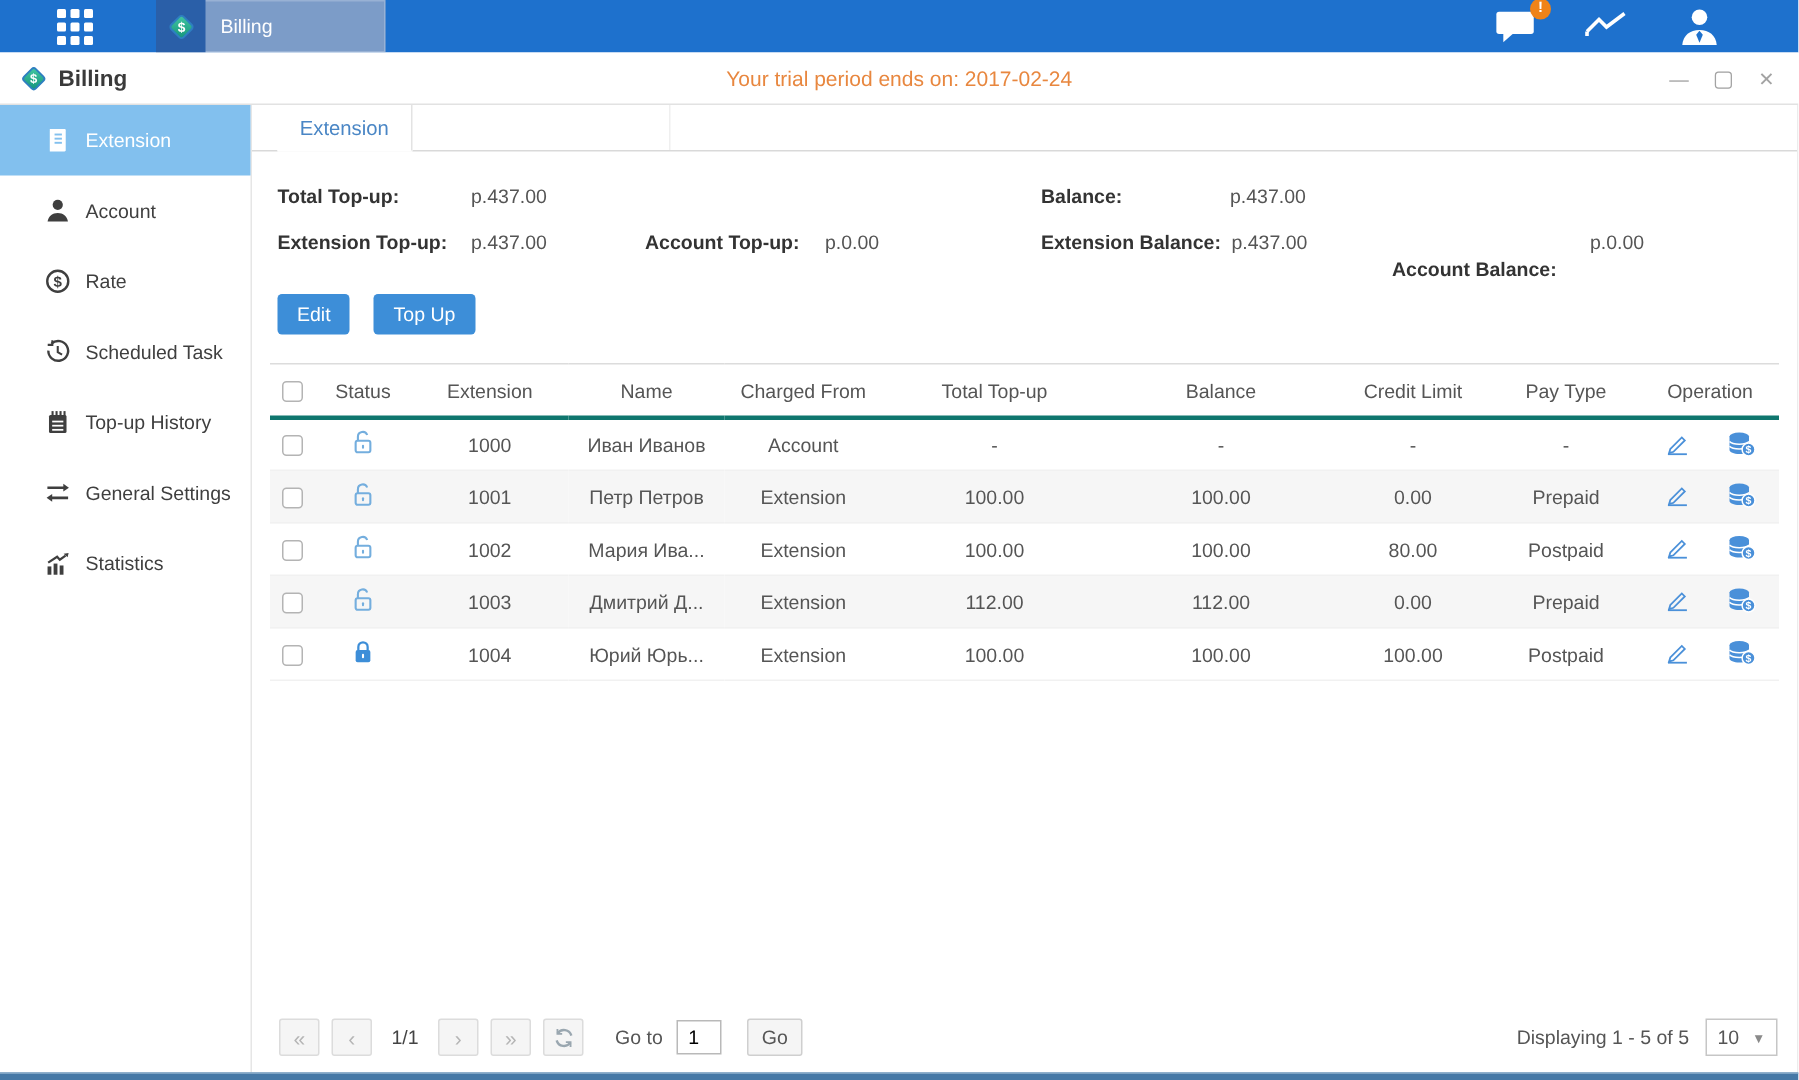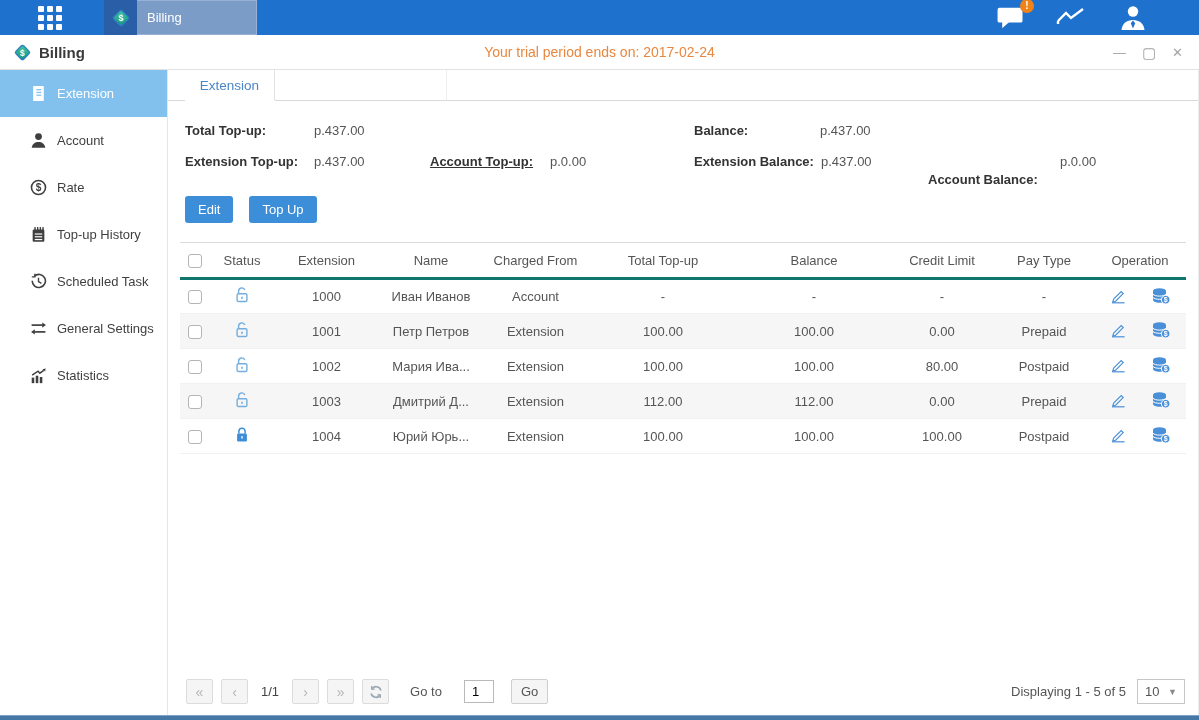--- a/index.html
+++ b/index.html
@@ -42,21 +42,21 @@
   .tab-active { width: 90px; background: #fff; border-right: 1px solid #e3e3e3;
     margin-bottom: -1px; border-bottom: 1px solid #fff; display: flex; align-items: center;
     justify-content: center; color: #4a86c5; font-size: 13.5px; cursor: pointer; }
   .tab-blank { width: 172px; border-right: 1px solid #efefef; }
   
   .stats { margin: 14px 0 0 17px; font-size: 13px; }
   .stats .srow { height: 31px; display: flex; align-items: center; }
   .lbl { font-weight: bold; color: #333; }
   .val { color: #555; }
   .w129 { width: 129px; } .w380 { width: 380px; } .w126 { width: 126px; }
-  .w116 { width: 116px; } .w120 { width: 120px; text-decoration: underline; } .w144 { width: 144px; }
+  .w116 { width: 116px; } .w120 { width: 120px; } .w144 { width: 144px; }
   .w127 { width: 127px; } .w107 { width: 107px; } .w132 { width: 132px; margin-top: 35px; }
   
   .actions { margin: 19px 0 0 17px; display: flex; gap: 16px; }
   .btn-primary { background: #3d8ed8; color: #fff; border: none; height: 27px;
     font-size: 13px; font-family: "Liberation Sans", sans-serif; border-radius: 3px;
     padding: 0 13px; cursor: pointer; }
   
   .table-wrap { margin: 19px 0 0 12px; width: 1006px; }
   table { border-collapse: collapse; width: 100%; table-layout: fixed; font-size: 13px; color: #555; }
   thead th { height: 36px; font-weight: normal; color: #555; text-align: center;
@@ -69,21 +69,21 @@
   .op-icons { display: inline-flex; gap: 24px; align-items: center; }
   .op-icons span { cursor: pointer; display: inline-flex; }
   
   .pagination { margin-top: auto; display: flex; align-items: center;
     padding: 0 13px 11px 18px; font-size: 13px; color: #555; }
   .pg-group { display: flex; align-items: center; gap: 8px; }
   .pg-btn { width: 27px; height: 25px; background: #f5f5f5; border: 1px solid #dcdcdc;
     border-radius: 2px; color: #b5b5b5; font-size: 14px; display: flex; align-items: center;
     justify-content: center; cursor: pointer; user-select: none; }
   .page-ind { margin: 0 5px; color: #444; }
-  .goto-label { margin-left: 13px; margin-right: 14px; }
+  .goto-label { margin-left: 13px; margin-right: 1px; }
   .goto-input { width: 30px; height: 23px; border: 1px solid #b9b9b9; font-size: 13px;
     padding-left: 7px; font-family: "Liberation Sans", sans-serif; }
   .go-btn { margin-left: 9px; height: 25px; padding: 0 9px; background: #f5f5f5;
     border: 1px solid #cfcfcf; border-radius: 2px; color: #555; font-size: 13px;
     font-family: "Liberation Sans", sans-serif; cursor: pointer; }
   .pg-right { margin-left: auto; display: flex; align-items: center; gap: 11px; }
   .page-size { width: 48px; height: 25px; border: 1px solid #c6c6c6; background: #fff;
     display: flex; align-items: center; justify-content: space-between; padding: 0 7px;
     cursor: pointer; }
   .caret { color: #8a8a8a; font-size: 9px; }
@@ -193,39 +193,39 @@
       <span>Account</span>
     </div>
     <div class="side-item">
       <svg viewBox="0 0 16 16">
         <circle cx="8" cy="8" r="6.6" fill="none" stroke="currentColor" stroke-width="1.5"></circle>
         <text x="8" y="11.4" text-anchor="middle" font-size="9.5" font-weight="bold" fill="currentColor" font-family="Liberation Sans, sans-serif">$</text>
       </svg>
       <span>Rate</span>
     </div>
     <div class="side-item">
+      <svg viewBox="0 0 16 16" fill="none" stroke="currentColor">
+        <path d="M4.1 2.9a6.2 6.2 0 1 1-2 4.4" stroke-width="1.5"></path>
+        <path d="M4.6.8v2.9H1.7" stroke-width="1.3"></path>
+        <path d="M8 4.4v3.8l2.7 1.6" stroke-width="1.3"></path>
+      </svg>
+      <span>Scheduled Task</span>
+    </div>
+    <div class="side-item">
       <svg viewBox="0 0 16 16" fill="currentColor">
         <rect x="2.5" y="3.4" width="11" height="11.4" rx="1"></rect>
         <rect x="4.1" y="1" width="1.3" height="3.4"></rect>
           <rect x="6.6" y="1" width="1.3" height="3.4"></rect>
         <rect x="9.1" y="1" width="1.3" height="3.4"></rect>
           <rect x="11.6" y="1" width="1.3" height="3.4"></rect>
         <rect x="4.5" y="7" width="7" height="1.1" fill="#fff"></rect>
         <rect x="4.5" y="9.6" width="7" height="1.1" fill="#fff"></rect>
         <rect x="4.5" y="12.2" width="7" height="1.1" fill="#fff"></rect>
       </svg>
       <span>Top-up History</span>
-    </div>
-    <div class="side-item">
-      <svg viewBox="0 0 16 16" fill="none" stroke="currentColor">
-        <path d="M4.1 2.9a6.2 6.2 0 1 1-2 4.4" stroke-width="1.5"></path>
-        <path d="M4.6.8v2.9H1.7" stroke-width="1.3"></path>
-        <path d="M8 4.4v3.8l2.7 1.6" stroke-width="1.3"></path>
-      </svg>
-      <span>Scheduled Task</span>
     </div>
     <div class="side-item">
       <svg viewBox="0 0 16 16" fill="currentColor" stroke="currentColor">
         <path d="M1.5 4.8h10.5" stroke-width="1.6"></path>
         <path d="M11.5 2.4 15 4.8l-3.5 2.4z" stroke="none"></path>
         <path d="M14.5 11.2H4" stroke-width="1.6"></path>
         <path d="M4.5 8.8 1 11.2l3.5 2.4z" stroke="none"></path>
       </svg>
       <span>General Settings</span>
     </div>

